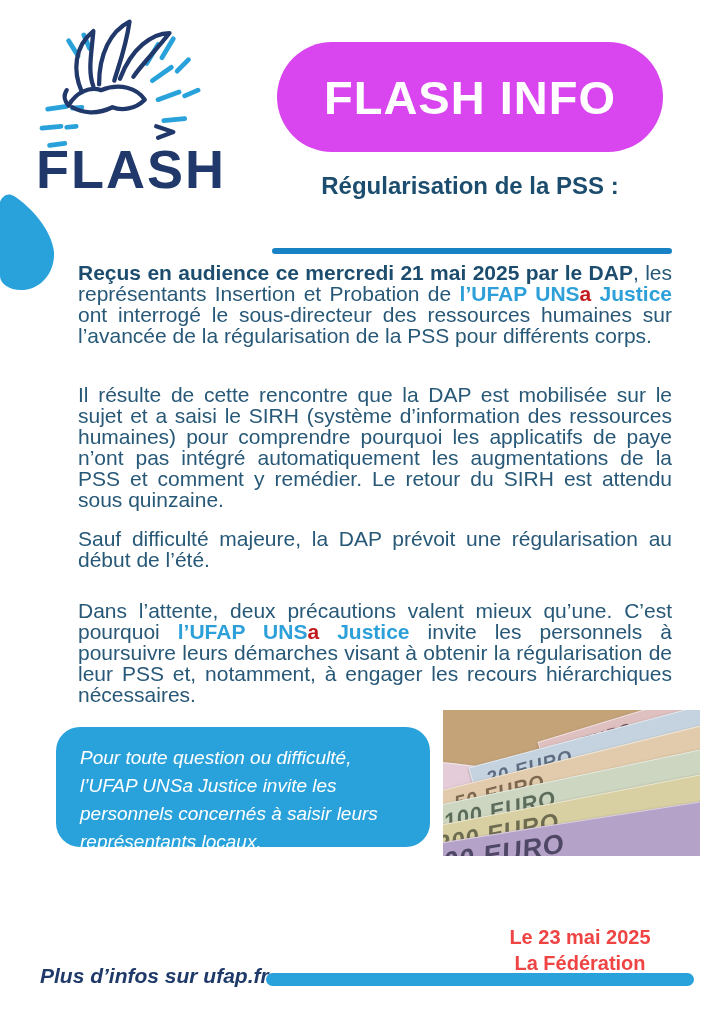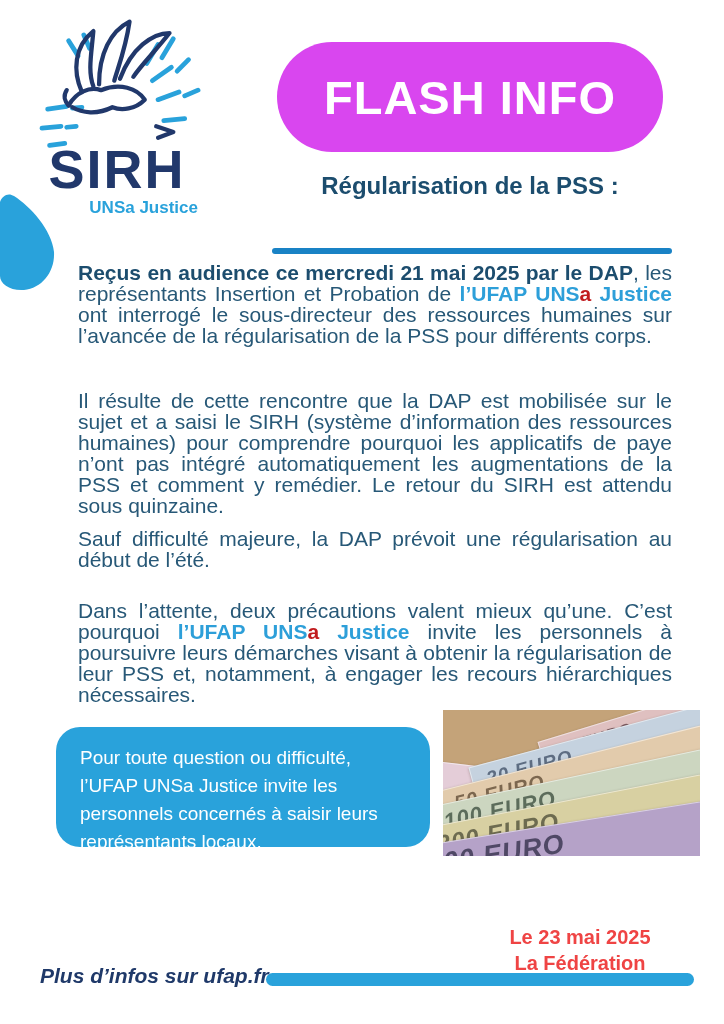--- a/index.html
+++ b/index.html
@@ -37,33 +37,33 @@
   .title2{top:204px;color:#b01f23;}
   .divider{
     position:absolute;left:272px;top:248px;width:400px;height:6px;
     border-radius:3px;background:#1982c5;
   }
   
   .para{
     position:absolute;left:78px;width:594px;margin:0;
     font-size:21px;line-height:21px;color:#275877;text-align:justify;
   }
-  .p1{top:262px;} .p2{top:384px;margin-top:6px;} .p3{top:528px;} .p4{top:600px;}
+  .p1{top:262px;} .p2{top:384px;} .p3{top:528px;} .p4{top:600px;}
   .b{font-weight:700;}
   .navy2{color:#1c4d6e;}
   .blue{color:#2d9fd9;}
   .red{color:#c11b1e;}
   
   .callout{
     position:absolute;left:56px;top:727px;width:374px;height:120px;
     background:#29a2db;border-radius:24px;box-sizing:border-box;
     padding:17px 22px 0 24px;
   }
   .callout p{
-    margin:0;color:#ffffff;
+    margin:0;color:#ffffff;font-style:italic;
     font-size:19px;line-height:28px;font-weight:500;
   }
   
   .photo{
     position:absolute;left:443px;top:710px;width:257px;height:146px;
     background:#c4a379;overflow:hidden;
   }
   .note{
     position:absolute;box-shadow:0 1px 3px rgba(60,40,20,.35);
     border:1px solid rgba(255,255,255,.5);box-sizing:border-box;
@@ -132,22 +132,21 @@
       </g>
       <g stroke="#21386b" stroke-width="4.5" stroke-linecap="round" stroke-linejoin="round" fill="none">
         <path d="M50,82 C40,60 42,34 62,18 C60,42 56,60 62,76"></path>
         <path d="M68,74 C68,42 80,18 100,8 C96,36 88,56 84,70"></path>
         <path d="M90,68 C102,36 124,20 142,20 C128,38 112,54 104,66"></path>
         <path d="M36,96 C44,82 58,76 70,80 C90,72 108,78 116,90 C106,100 92,102 82,98 C66,106 50,104 40,98"></path>
         <path d="M36,96 C32,92 30,86 34,80"></path>
         <path d="M128,118 L146,124 L130,130"></path>
       </g>
     </svg>
-    <div class="brand">SIRH</div>
-    <div class="brand-sub">UNSa Justice</div>
+    <div class="brand">FLASH</div>
   </div>
 
   <div class="pill">
     <span>FLASH INFO</span>
   </div>
 
   <div class="title1">Régularisation de la PSS :</div>
   <div class="divider"></div>
 
   <p class="para p1"><span class="b navy2">Reçus en audience ce mercredi 21 mai 2025 par le DAP</span><span>, les représentants Insertion et Probation de </span><span class="b blue">l’UFAP UNS</span><span class="b red">a</span><span class="b blue"> Justice</span><span> ont interrogé le sous-directeur des ressources humaines sur l’avancée de la régularisation de la PSS pour différents corps.</span></p>

